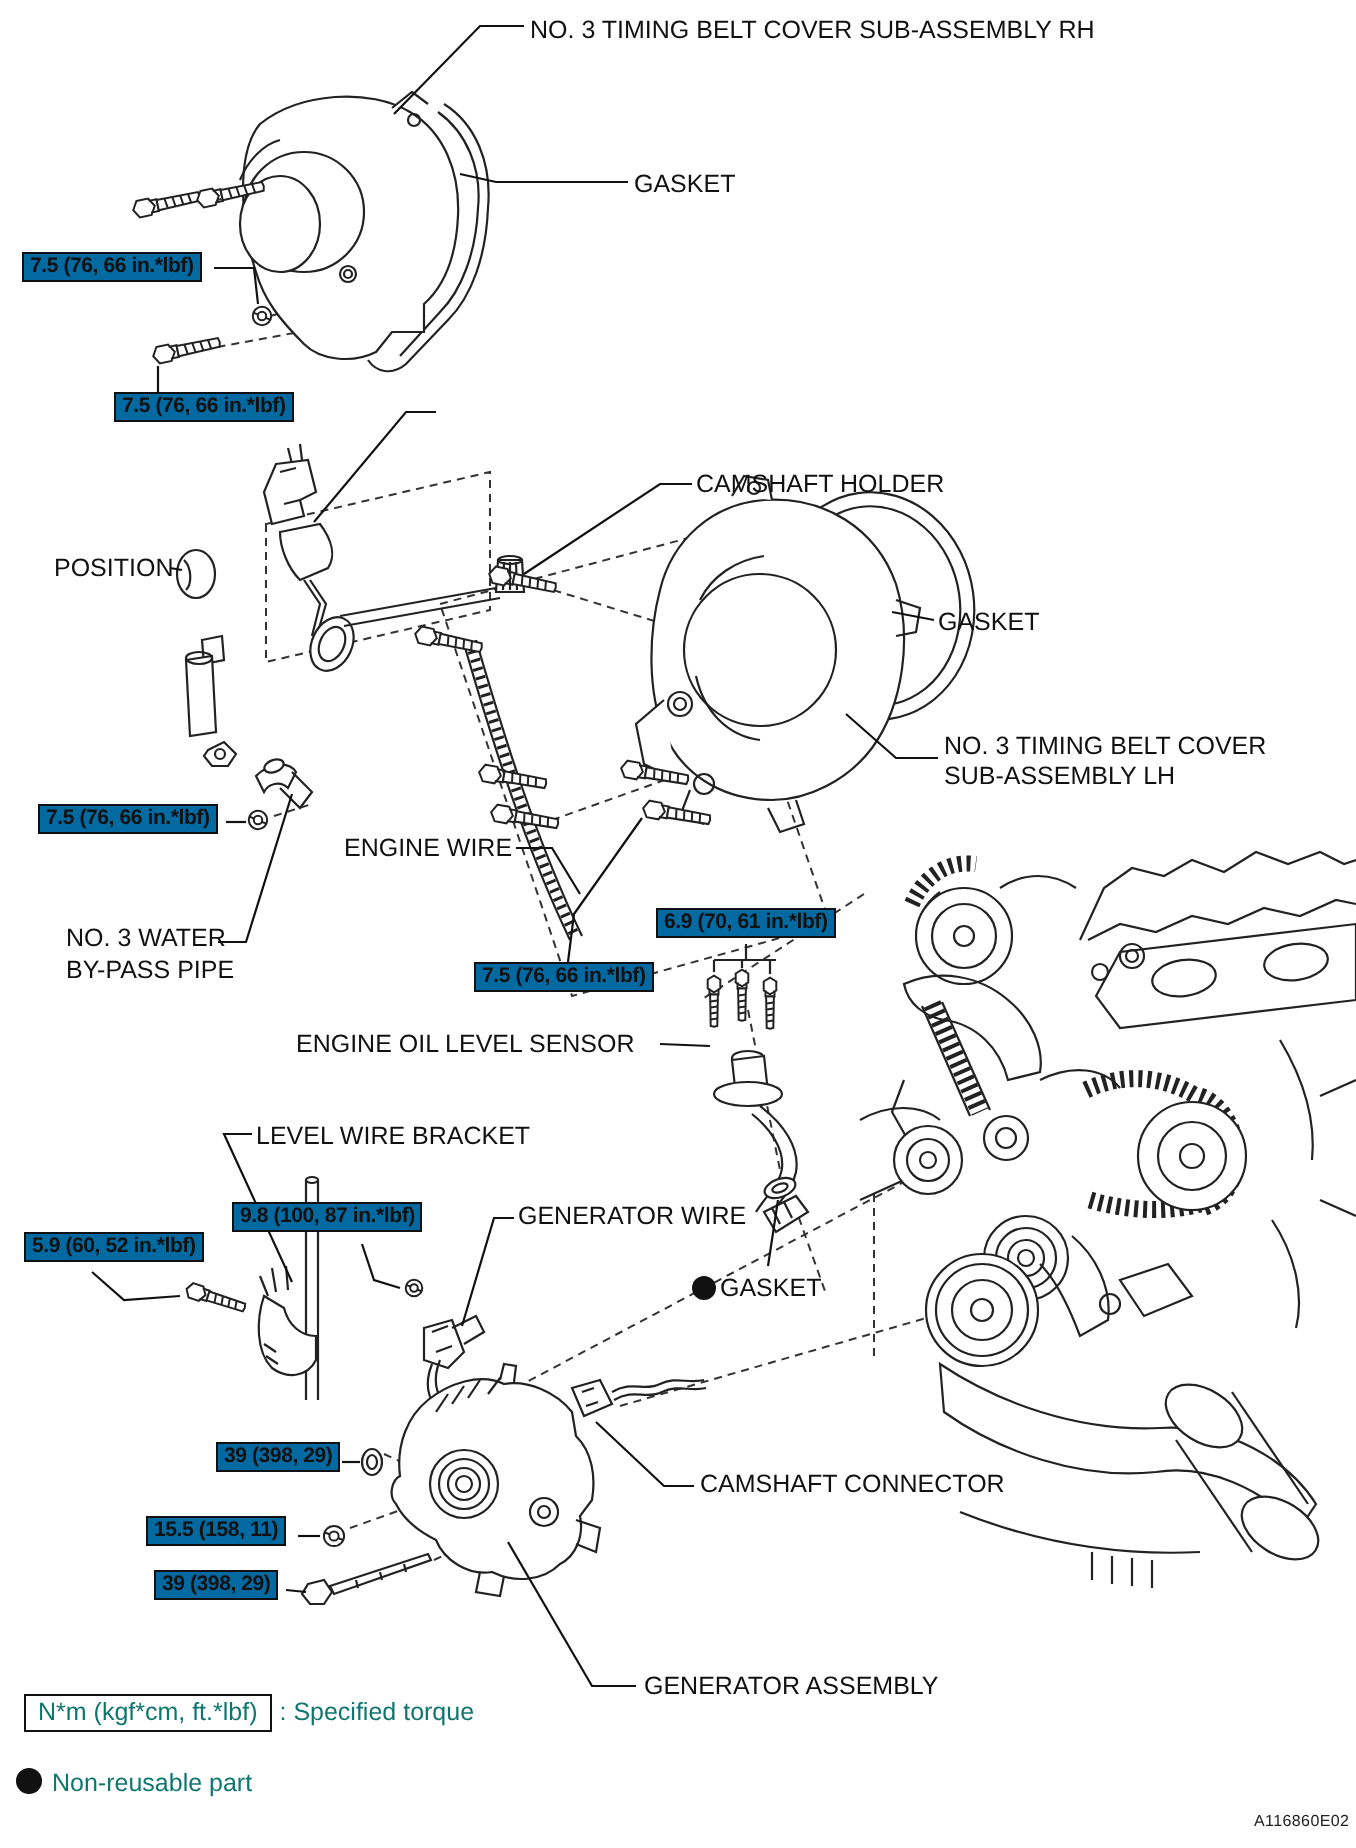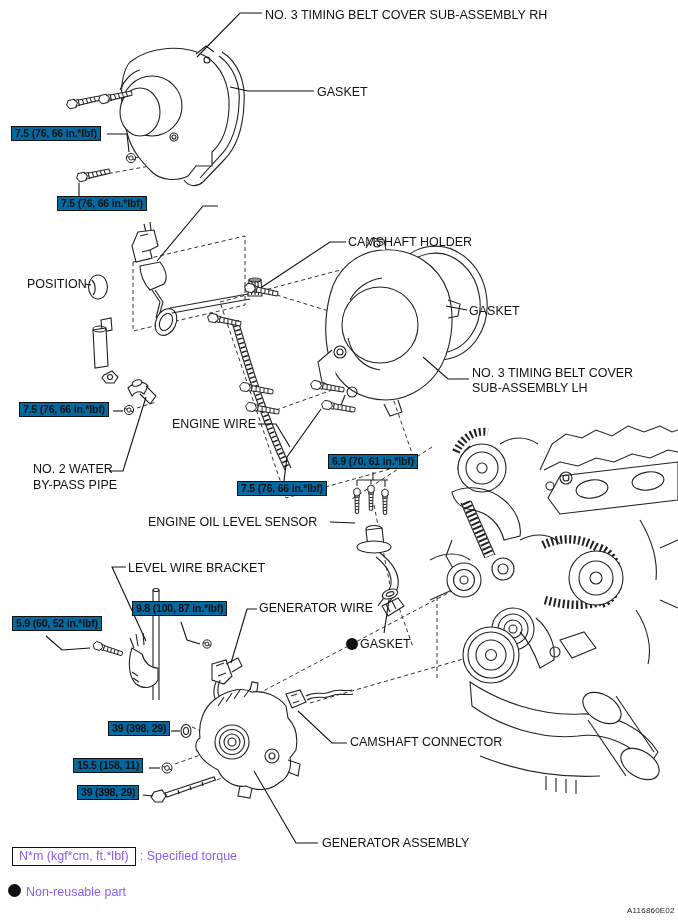--- a/index.html
+++ b/index.html
@@ -4,21 +4,21 @@
 <style>
   html,body{margin:0;padding:0;background:#fff;}
   #page{position:relative;width:678px;height:924px;background:#fff;overflow:hidden;
         font-family:"Liberation Sans",sans-serif;color:#111;text-align:right;}
   #art{position:absolute;left:0;top:0;z-index:1;}
   .lbl{position:absolute;z-index:3;font-size:12.5px;line-height:1.15;white-space:nowrap;color:#111;}
   .tq{position:absolute;z-index:3;font-size:10.5px;font-weight:bold;letter-spacing:-0.2px;
       white-space:nowrap;border:1.5px solid #111;background:#0369a1;padding:0px 3px;line-height:13px;color:#111;}
   .dot{display:inline-block;width:12px;height:12px;border-radius:50%;background:#111;
        vertical-align:-1.5px;margin-right:2px;}
-  .legendrow{position:absolute;z-index:3;font-size:12.5px;white-space:nowrap;color:#8b5cf6;}
+  .legendrow{position:absolute;z-index:3;font-size:12.5px;white-space:nowrap;color:#0f766e;}
   .legendbox{display:inline-block;border:1.5px solid #111;background:#fff;padding:1px 6px;line-height:15px;}
   .figcode{position:absolute;z-index:3;font-size:8px;color:#222;letter-spacing:0.2px;}
   svg *{vector-effect:non-scaling-stroke;}
 </style>
 </head>
 <body>
 
 <div id="page">
 
 <svg id="art" width="678" height="924" viewBox="0 0 678 924">
@@ -317,27 +317,27 @@
   <div class="lbl" style="left:317px;top:85px">GASKET</div>
   <div class="tq" style="left:11px;top:126px">7.5 (76, 66 in.*lbf)</div>
   <div class="tq" style="left:57px;top:196px">7.5 (76, 66 in.*lbf)</div>
   <div class="lbl" style="left:348px;top:235px">CAMSHAFT HOLDER</div>
   <div class="lbl" style="left:27px;top:277px">POSITION</div>
   <div class="lbl" style="left:469px;top:304px">GASKET</div>
   <div class="lbl" style="left:472px;top:366px">NO. 3 TIMING BELT COVER</div>
   <div class="lbl" style="left:472px;top:381px">SUB-ASSEMBLY LH</div>
   <div class="tq" style="left:19px;top:402px">7.5 (76, 66 in.*lbf)</div>
   <div class="lbl" style="left:172px;top:417px">ENGINE WIRE</div>
-  <div class="lbl" style="left:33px;top:462px">NO. 2 WATER</div>
+  <div class="lbl" style="left:33px;top:462px">NO. 3 WATER</div>
   <div class="lbl" style="left:33px;top:478px">BY-PASS PIPE</div>
   <div class="tq" style="left:328px;top:454px">6.9 (70, 61 in.*lbf)</div>
   <div class="tq" style="left:237px;top:481px">7.5 (76, 66 in.*lbf)</div>
   <div class="lbl" style="left:148px;top:515px">ENGINE OIL LEVEL SENSOR</div>
   <div class="lbl" style="left:128px;top:561px">LEVEL WIRE BRACKET</div>
-  <div class="tq" style="left:132px;top:601px">9.8 (100, 87 in.*lbf)</div>
+  <div class="tq" style="left:116px;top:601px">9.8 (100, 87 in.*lbf)</div>
   <div class="lbl" style="left:259px;top:601px">GENERATOR WIRE</div>
   <div class="tq" style="left:12px;top:616px">5.9 (60, 52 in.*lbf)</div>
 
   <div class="lbl" style="left:346px;top:637px"><span class="dot"></span><span>GASKET</span></div>
 
   <div class="tq" style="left:108px;top:721px">39 (398, 29)</div>
   <div class="lbl" style="left:350px;top:735px">CAMSHAFT CONNECTOR</div>
   <div class="tq" style="left:73px;top:758px">15.5 (158, 11)</div>
   <div class="tq" style="left:77px;top:785px">39 (398, 29)</div>
   <div class="lbl" style="left:322px;top:836px">GENERATOR ASSEMBLY</div>

